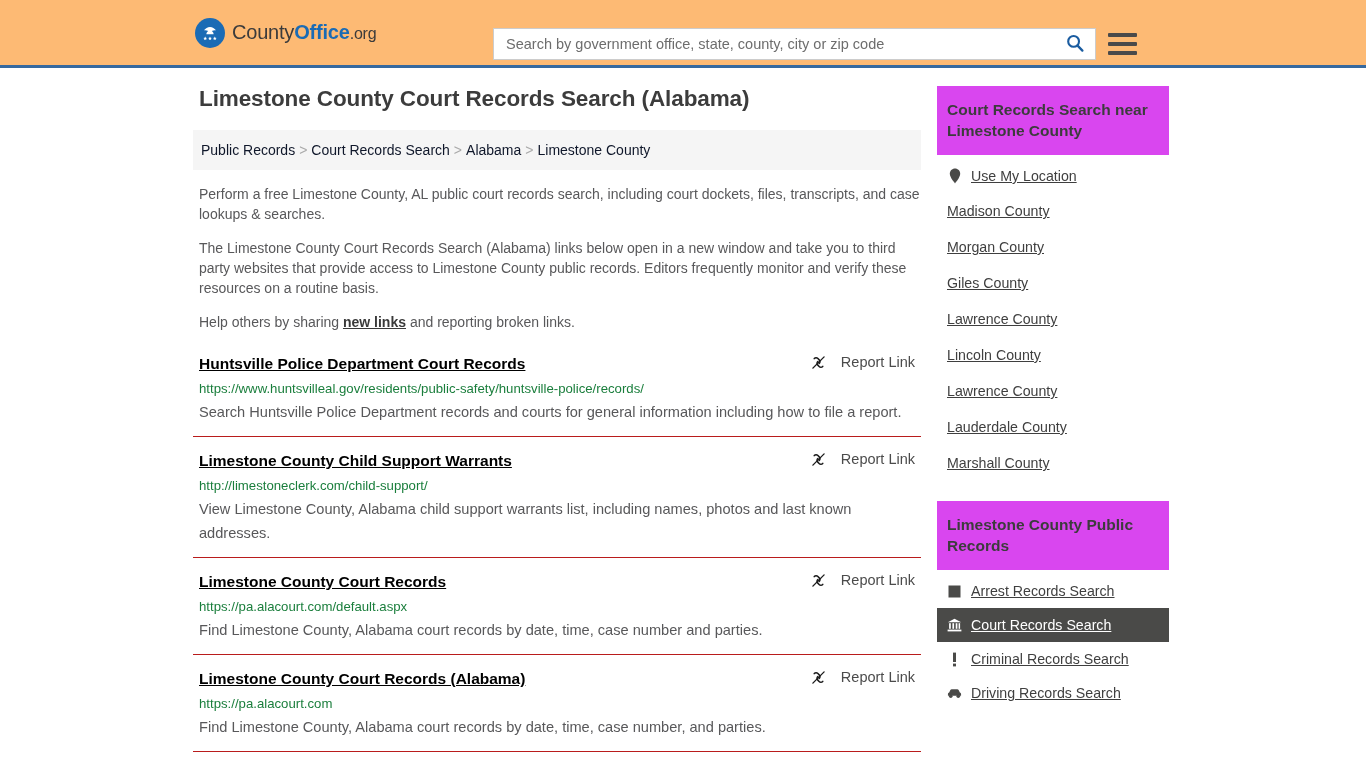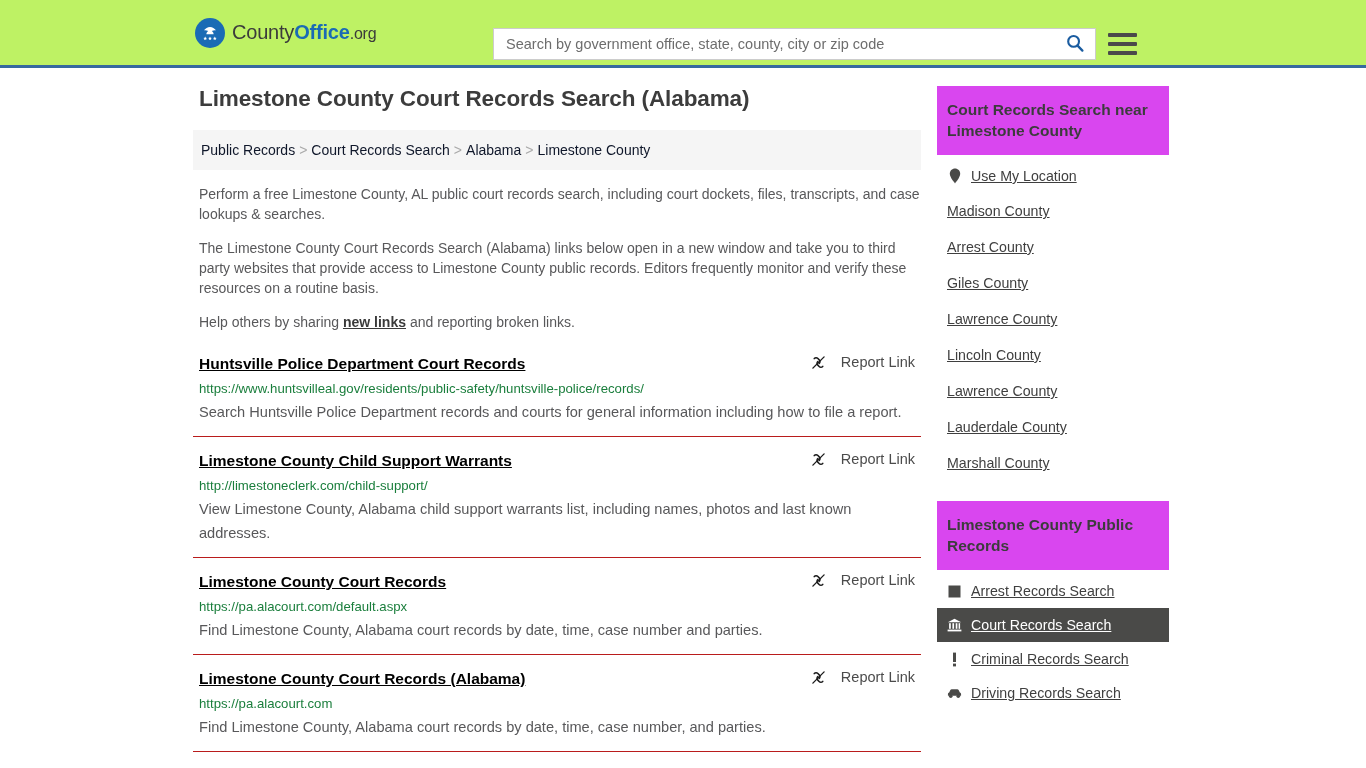--- a/index.html
+++ b/index.html
@@ -7,21 +7,21 @@
     margin: 0; padding: 0;
     width: 1366px; height: 768px;
     background: #ffffff;
     font-family: "Liberation Sans", sans-serif;
     overflow: hidden;
   }
 
   
   .site-header {
     height: 68px;
-    background: #bef264;
+    background: #fdba74;
     border-bottom: 3px solid #36699f;
     position: relative;
   }
   .header-inner {
     width: 980px;
     margin: 0 auto;
     height: 65px;
     display: flex;
     align-items: center;
     position: relative;
@@ -387,21 +387,21 @@
               <path d="M6 0.6 C3 0.6 0.8 2.9 0.8 5.8 C0.8 9.5 6 15.4 6 15.4 C6 15.4 11.2 9.5 11.2 5.8 C11.2 2.9 9 0.6 6 0.6 Z" fill="#4a4a48"></path>
             </svg>
           </span>
           <span class="panel-row-label">Use My Location</span>
         </div>
 
         <div class="nearby-row">
           <span class="nearby-label">Madison County</span>
         </div>
         <div class="nearby-row">
-          <span class="nearby-label">Arrest County</span>
+          <span class="nearby-label">Morgan County</span>
         </div>
         <div class="nearby-row">
           <span class="nearby-label">Giles County</span>
         </div>
         <div class="nearby-row">
           <span class="nearby-label">Lawrence County</span>
         </div>
         <div class="nearby-row">
           <span class="nearby-label">Lincoln County</span>
         </div>

